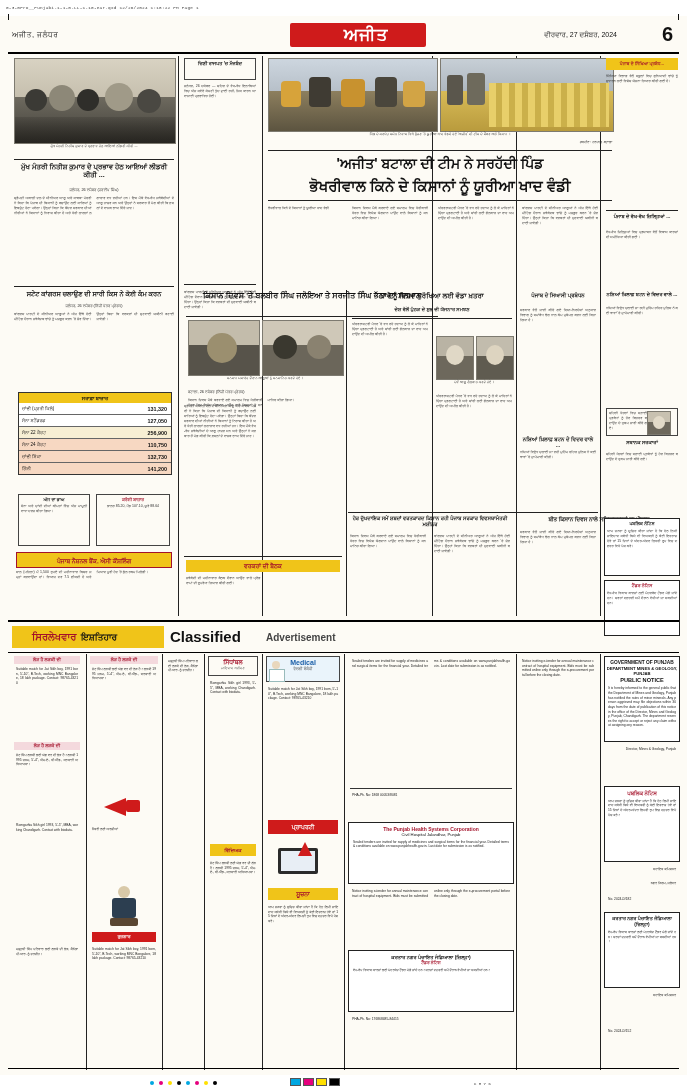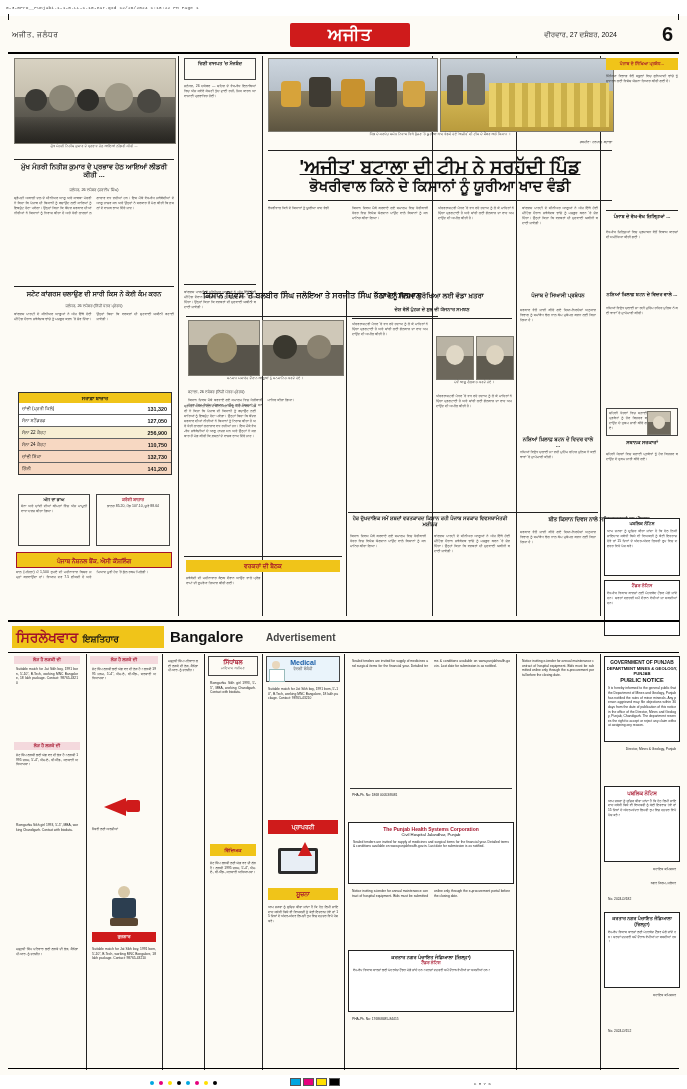--- a/index.html
+++ b/index.html
@@ -9,21 +9,21 @@
     overflow:hidden;
   }
   
   .printbar{position:absolute;left:0;top:0;width:687px;height:16px;background:#ffffff;
     font-family:"Liberation Mono",monospace;font-size:4.4px;color:#444;}
   .printbar .t{position:absolute;left:6px;top:5px;letter-spacing:.2px;white-space:nowrap;}
   
   .masthead{position:absolute;left:8px;top:22px;width:671px;height:30px;border-bottom:2px solid #000;}
   .mh-left{position:absolute;left:4px;top:8px;font-size:7.5px;color:#111;letter-spacing:.5px;}
   .mh-logo{position:absolute;left:282px;top:1px;width:120px;height:24px;background:#cf1b1b;border-radius:2px;
-     color:#fff;text-align:center;font-size:17px;font-weight:bold;line-height:24px;letter-spacing:1px;}
+     color:#fff;text-align:center;font-size:17px;font-weight:bold;line-height:24px;letter-spacing:1px;padding-left:16px;}
   .mh-date{position:absolute;right:62px;top:9px;font-size:7px;color:#111;}
   .mh-pageno{position:absolute;right:6px;top:1px;font-size:20px;font-weight:bold;color:#111;}
   
   .box{position:absolute;box-sizing:border-box;}
   .rule{position:absolute;background:#222;}
   .vr{width:1px;}
   .hr{height:1px;}
   .hl{ 
     font-weight:bold;color:#111;line-height:1.12;text-align:center;
   }
@@ -162,21 +162,21 @@
   <div class="photo" style="left:440px;top:58px;width:172px;height:72px;">
     <div class="sky" style="background:linear-gradient(#c7cfd6,#aeb7bf);"></div>
     <div class="gnd" style="background:linear-gradient(#d8bb57,#b99b3d);"></div>
     <div class="blob" style="left:6px;top:16px;width:16px;height:30px;border-radius:3px;background:#5a564c;"></div>
     <div class="blob" style="left:26px;top:14px;width:18px;height:32px;border-radius:3px;background:#6e6a5c;"></div>
     <div style="position:absolute;left:48px;top:24px;width:120px;height:44px;background:repeating-linear-gradient(90deg,#e8cf6a 0 7px,#cbb04a 7px 13px);"></div>
   </div>
   <div class="capt box" style="left:268px;top:132px;width:344px;">ਪਿੰਡ ਦੇ ਸਰਪੰਚ ਸਮੇਤ ਨਿਵਾਸ ਵਿਖੇ ਪੁੱਜਣ 'ਤੇ ਯੂਰੀਆ ਖਾਦ ਵੰਡਦੇ ਹੋਏ 'ਅਜੀਤ' ਦੀ ਟੀਮ ਦੇ ਮੈਂਬਰ ਅਤੇ ਕਿਸਾਨ ।</div>
   <div class="capt box" style="left:268px;top:140px;width:344px;text-align:right;font-size:3.4px;font-style:italic;">ਤਸਵੀਰ : ਹਰਪਾਲ, ਬਟਾਲਾ</div>
   <div class="rule hl" style="left:268px;top:150px;width:344px;height:1px;background:#222;"></div>
-  <div class="hl box" style="left:268px;top:156px;width:344px;font-size:19px;text-decoration:underline;">'ਅਜੀਤ' ਬਟਾਲਾ ਦੀ ਟੀਮ ਨੇ ਸਰਹੱਦੀ ਪਿੰਡ</div>
+  <div class="hl box" style="left:268px;top:156px;width:344px;font-size:14px;">'ਅਜੀਤ' ਬਟਾਲਾ ਦੀ ਟੀਮ ਨੇ ਸਰਹੱਦੀ ਪਿੰਡ</div>
   <div class="hl box" style="left:268px;top:178px;width:344px;font-size:15px;">ਭੋਖਰੀਵਾਲ ਕਿਨੇ ਦੇ ਕਿਸਾਨਾਂ ਨੂੰ ਯੂਰੀਆ ਖਾਦ ਵੰਡੀ</div>
   <div class="rule hl" style="left:268px;top:200px;width:344px;height:1px;background:#222;"></div>
 
   <div class="tinytxt box" style="left:268px;top:206px;width:76px;height:78px;overflow:hidden;">ਭੋਖਰੀਵਾਲ ਕਿਨੇ ਦੇ ਕਿਸਾਨਾਂ ਨੂੰ ਯੂਰੀਆ ਖਾਦ ਵੰਡੀ</div>
   <div class="tinytxt box" style="left:352px;top:206px;width:76px;height:78px;overflow:hidden;">ਕਿਸਾਨ ਦਿਵਸ ਮੌਕੇ ਕਰਵਾਏ ਗਏ ਸਮਾਗਮ ਵਿਚ ਖੇਤੀਬਾੜੀ ਖੇਤਰ ਵਿਚ ਵਿਸ਼ੇਸ਼ ਯੋਗਦਾਨ ਪਾਉਣ ਵਾਲੇ ਕਿਸਾਨਾਂ ਨੂੰ ਸਨਮਾਨਿਤ ਕੀਤਾ ਗਿਆ।</div>
   <div class="tinytxt box" style="left:438px;top:206px;width:76px;height:78px;overflow:hidden;">ਅੰਤਰਰਾਸ਼ਟਰੀ ਪੱਧਰ 'ਤੇ ਵਧ ਰਹੇ ਤਣਾਅ ਨੂੰ ਲੈ ਕੇ ਮਾਹਿਰਾਂ ਨੇ ਚਿੰਤਾ ਪ੍ਰਗਟਾਈ ਹੈ ਅਤੇ ਸ਼ਾਂਤੀ ਲਈ ਗੱਲਬਾਤ ਦਾ ਰਾਹ ਅਪਣਾਉਣ ਦੀ ਅਪੀਲ ਕੀਤੀ ਹੈ।</div>
   <div class="tinytxt box" style="left:522px;top:206px;width:76px;height:78px;overflow:hidden;">ਕਾਂਗਰਸ ਪਾਰਟੀ ਦੇ ਸੀਨੀਅਰ ਆਗੂਆਂ ਨੇ ਅੱਜ ਇੱਥੇ ਹੋਈ ਮੀਟਿੰਗ ਦੌਰਾਨ ਜਥੇਬੰਦਕ ਢਾਂਚੇ ਨੂੰ ਮਜ਼ਬੂਤ ਕਰਨ 'ਤੇ ਜ਼ੋਰ ਦਿੱਤਾ। ਉਨ੍ਹਾਂ ਕਿਹਾ ਕਿ ਵਰਕਰਾਂ ਦੀ ਸੁਣਵਾਈ ਯਕੀਨੀ ਬਣਾਈ ਜਾਵੇਗੀ।</div>
 
   <div class="rule hl" style="left:184px;top:288px;width:0;height:0;"></div>
   <div class="hl box" style="left:186px;top:292px;width:252px;font-size:8px;">ਕਿਸਾਨ ਦਿਵਸ 'ਤੇ ਬਲਬੀਰ ਸਿੰਘ ਜਲੋਇਆ ਤੇ ਸਰਜੀਤ ਸਿੰਘ ਭੱਠਾ ਦਾ ਸਨਮਾਨ</div>
@@ -258,24 +258,24 @@
   </div>
 
   <div class="rule hl" style="left:184px;top:556px;width:158px;height:1px;background:#222;"></div>
   <div class="box" style="left:186px;top:560px;width:154px;height:12px;background:#f0c419;">
     <div style="text-align:center;font-size:6px;font-weight:bold;line-height:12px;color:#a4122a;">ਵਰਕਰਾਂ ਦੀ ਬੈਠਕ</div>
   </div>
   <div class="tinytxt box" style="left:186px;top:576px;width:154px;height:36px;overflow:hidden;column-count:2;column-gap:5px;">ਜਥੇਬੰਦੀ ਦੀ ਮਹੀਨਾਵਾਰ ਬੈਠਕ ਦੌਰਾਨ ਆਉਣ ਵਾਲੇ ਪ੍ਰੋਗਰਾਮਾਂ ਦੀ ਰੂਪਰੇਖਾ ਤਿਆਰ ਕੀਤੀ ਗਈ।</div>
 
   <div class="rule hr" style="left:8px;top:620px;width:671px;height:2px;background:#000;"></div>
   <div class="box" style="left:12px;top:626px;width:152px;height:22px;background:#f0c419;">
-    <span style="font-size:14px;font-weight:bold;color:#a4122a;line-height:22px;padding-left:4px;">ਸਿਰਲੇਖਵਾਰ</span>
+    <span style="font-size:10px;font-weight:bold;color:#a4122a;line-height:22px;padding-left:20px;">ਸਿਰਲੇਖਵਾਰ</span>
     <span style="font-size:9px;font-weight:bold;color:#111;line-height:22px;">ਇਸ਼ਤਿਹਾਰ</span>
   </div>
-  <div class="box classbig" style="left:170px;top:628px;">Bangalore</div>
+  <div class="box classbig" style="left:170px;top:628px;">Classified</div>
   <div class="box" style="left:266px;top:632px;font-size:10px;font-weight:bold;color:#444;">Advertisement</div>
   <div class="rule hr" style="left:8px;top:652px;width:671px;height:1px;background:#000;"></div>
 
   <div class="rule vr" style="left:86px;top:654px;height:416px;"></div>
   <div class="rule vr" style="left:162px;top:654px;height:416px;"></div>
   <div class="rule vr" style="left:204px;top:654px;height:416px;"></div>
   <div class="rule vr" style="left:262px;top:654px;height:416px;"></div>
   <div class="rule vr" style="left:344px;top:654px;height:416px;"></div>
   <div class="rule vr" style="left:516px;top:654px;height:416px;"></div>
   <div class="rule vr" style="left:600px;top:654px;height:416px;"></div>

